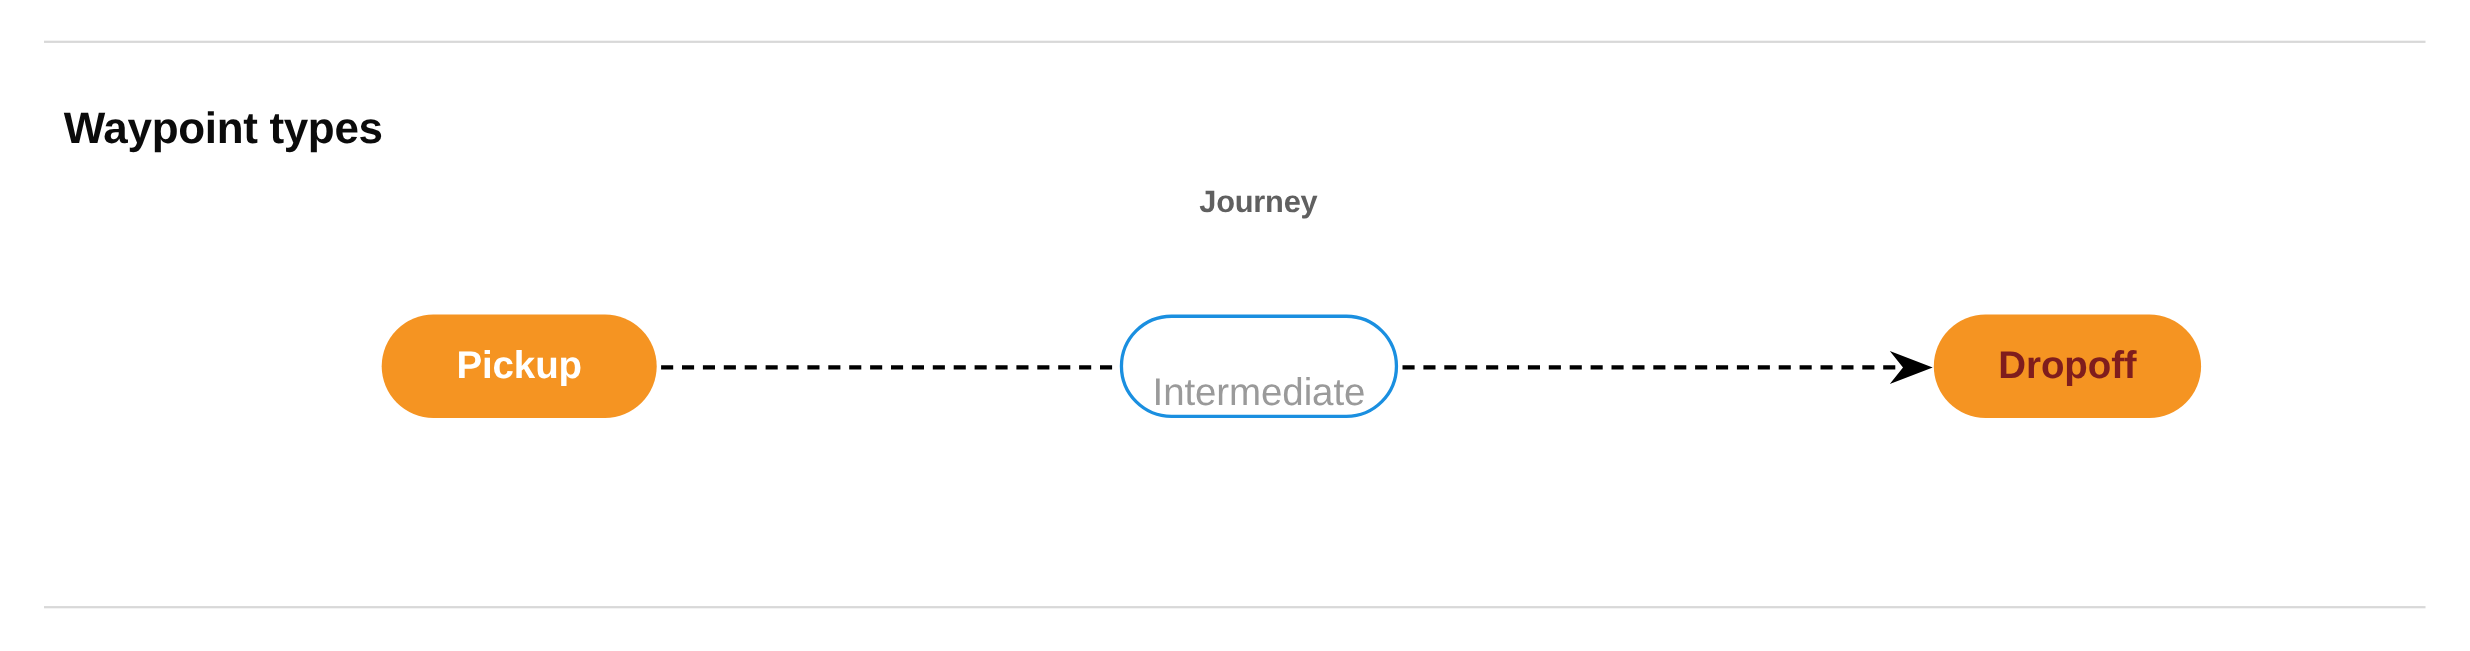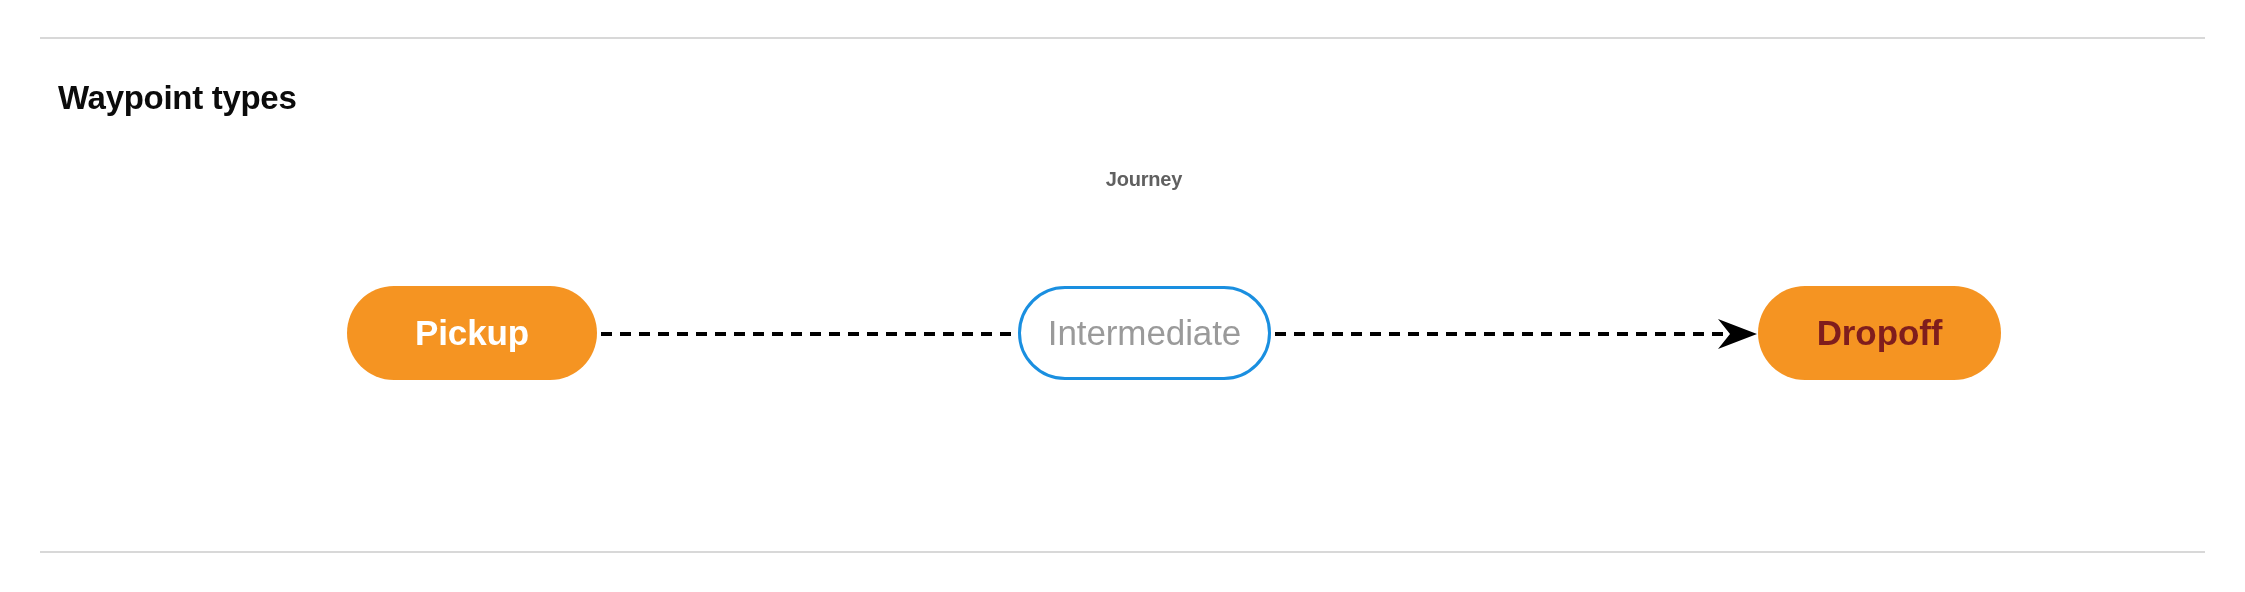--- a/index.html
+++ b/index.html
@@ -28,43 +28,43 @@
     width: 2165px;
     height: 2px;
     background: #d8d8d8;
   }
   .rule.top { top: 37px; }
   .rule.bottom { top: 551px; }
 
   .section-title {
     position: absolute;
     left: 58px;
-    top: 52px;
-    font-size: 33px;
+    top: 62px;
+    font-size: 40px;
     font-weight: bold;
     letter-spacing: -0.3px;
     color: #0b0b0b;
     white-space: nowrap;
   }
 
   .diagram {
     position: absolute;
     left: 0;
     top: 0;
     width: 2245px;
     height: 592px;
   }
 
   .cluster-label {
     position: absolute;
     left: 1014px;
     top: 168px;
     width: 260px;
     text-align: center;
-    font-size: 20px;
+    font-size: 28px;
     font-weight: bold;
     color: #606060;
     letter-spacing: -0.2px;
   }
 
   .edge-layer {
     position: absolute;
     left: 0;
     top: 0;
     width: 2245px;
@@ -106,20 +106,21 @@
 
   .node.intermediate {
     left: 1018px;
     top: 286px;
     width: 253px;
     height: 94px;
     background: #ffffff;
     border: 3px solid #1a8fe0;
     color: #9a9a9a;
     font-weight: normal;
+    align-items: flex-end;
   }
 </style>
 </head>
 <body>
 
 <div class="page">
 
   <div class="rule top"></div>
 
   <h2 class="section-title">Waypoint types</h2>

